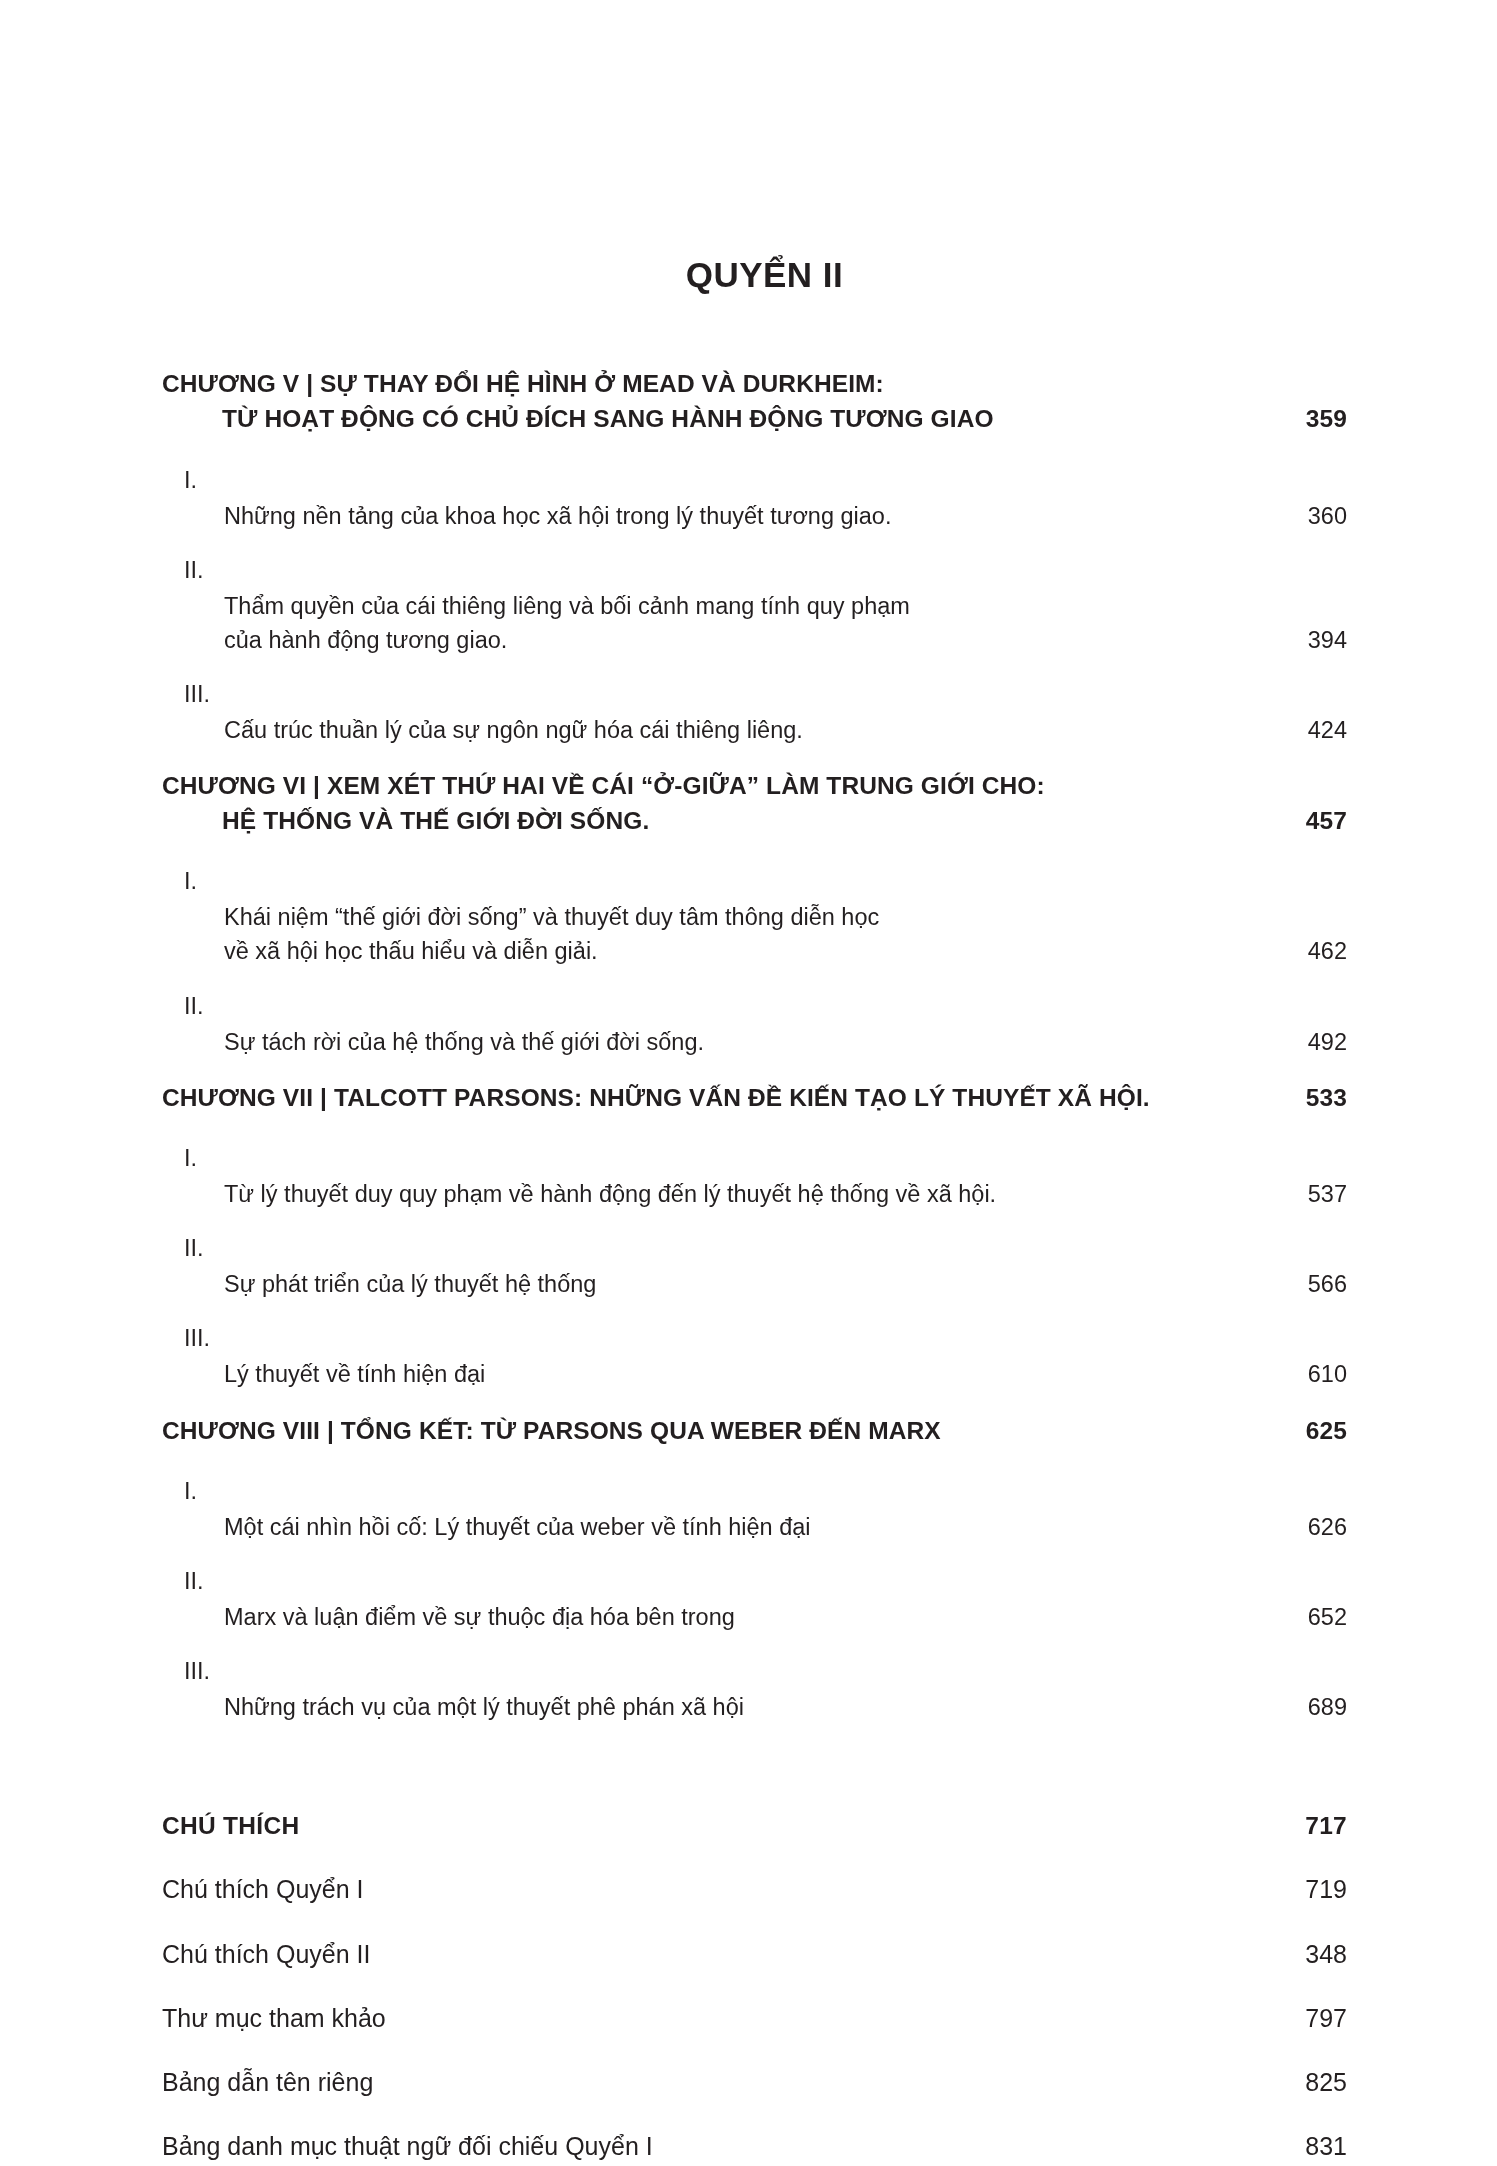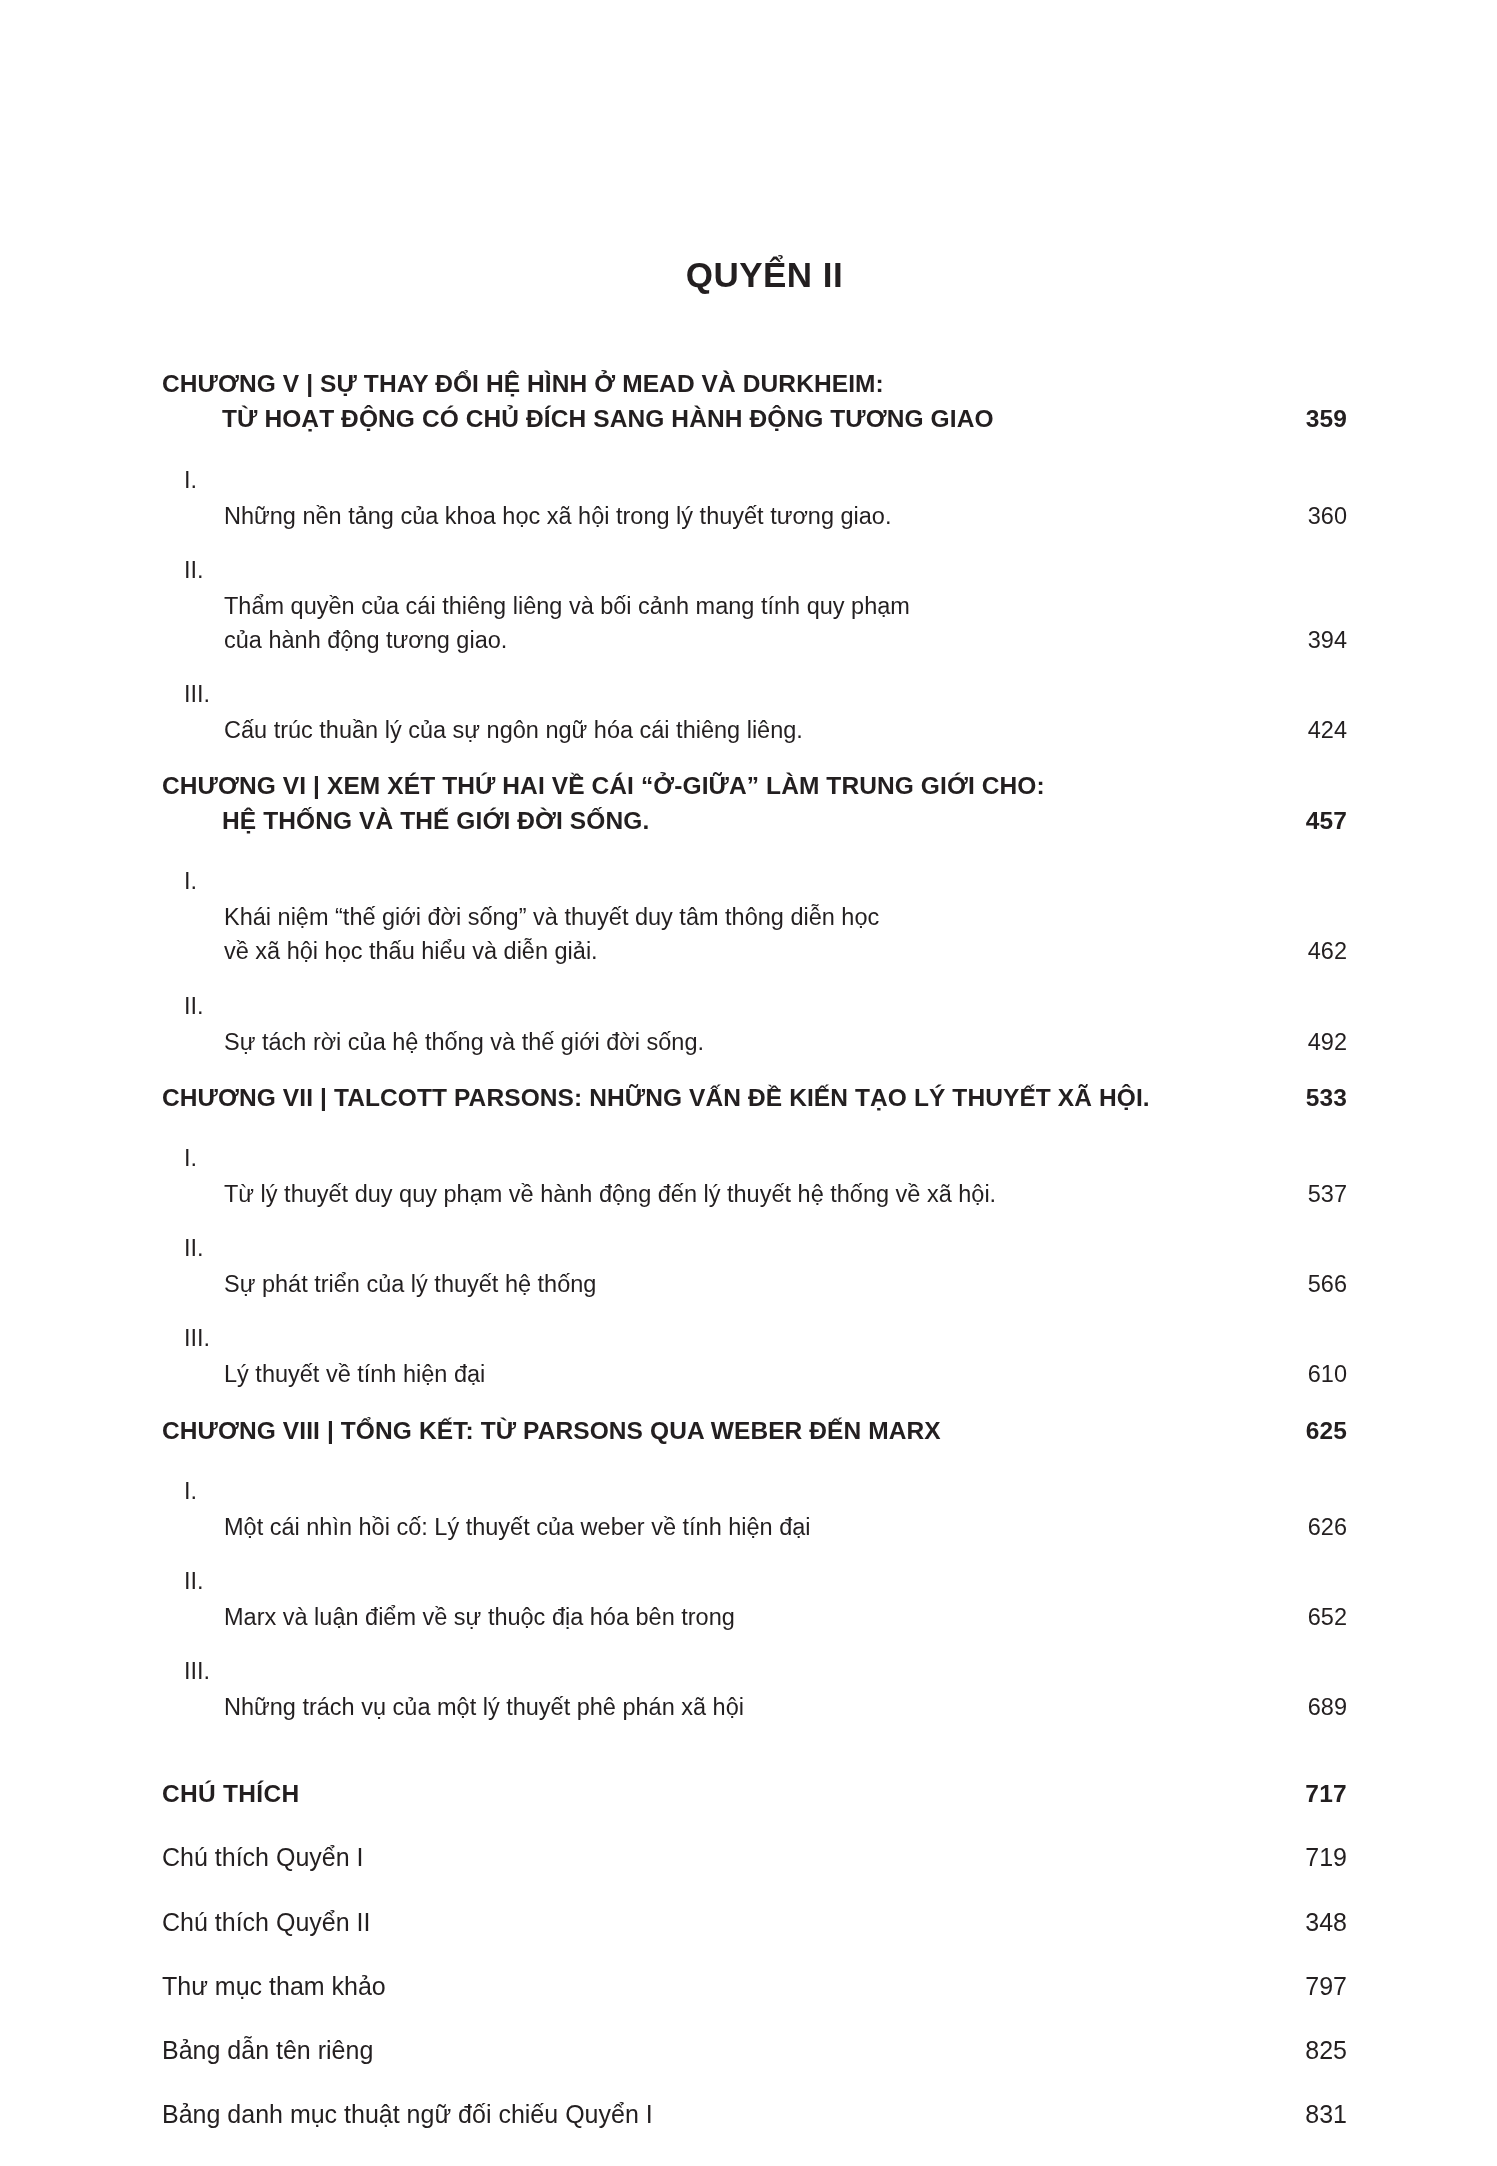--- a/index.html
+++ b/index.html
@@ -97,21 +97,21 @@
     font-weight: 400;
   }
 
   
   .notes-head {
     display: flex;
     align-items: flex-start;
     font-weight: bold;
     font-size: 24.5px;
     line-height: 1.42;
-    margin-top: 52px;
+    margin-top: 84px;
     letter-spacing: 0.3px;
   }
   .notes-head .notes-title {
     flex: 1;
     padding-right: 20px;
   }
   .notes-row {
     display: flex;
     align-items: flex-start;
     font-size: 25px;

